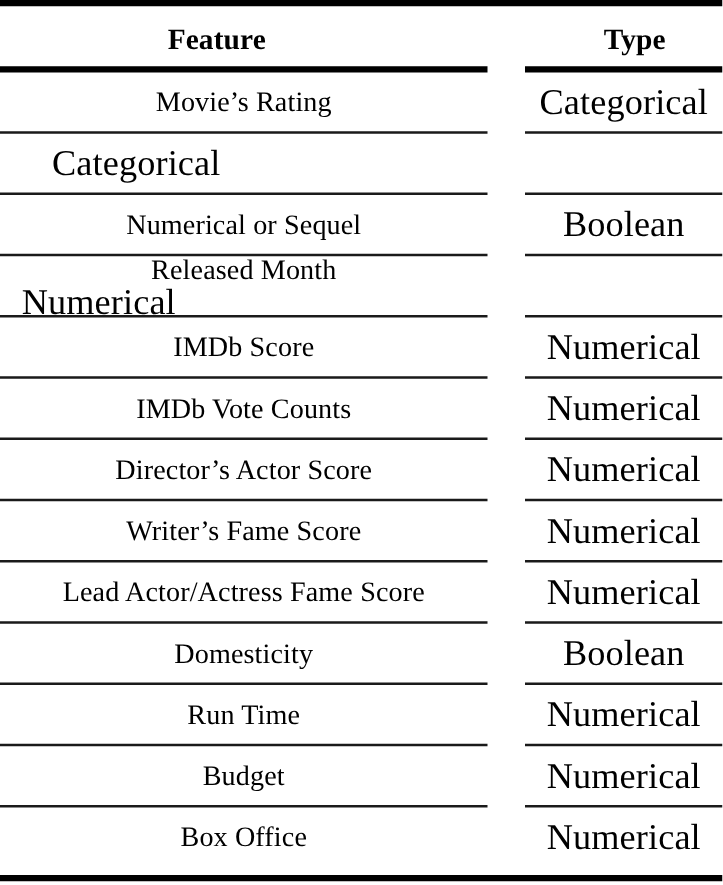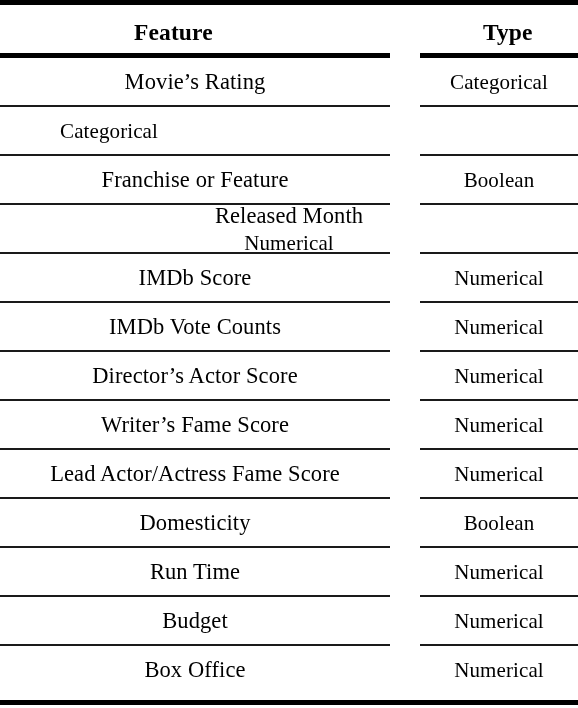--- a/index.html
+++ b/index.html
@@ -48,42 +48,42 @@
     height: 5px;
   }
 
   
   .row {
     position: absolute;
     left: 0;
     width: 578px;
     height: 49px;
     display: flex;
-    align-items: center;
+    align-items: flex-start;
   }
   .cell {
     display: flex;
     align-items: center;
     justify-content: center;
     height: 100%;
     box-sizing: border-box;
     white-space: nowrap;
   }
   .cell-feature {
     width: 390px;
     font-size: 22.5px;
     line-height: 1;
     letter-spacing: 0.1px;
   }
   .cell-gap {
     width: 30px;
   }
   .cell-type {
     width: 158px;
-    font-size: 21px;
+    font-size: 29px;
     line-height: 1;
     letter-spacing: 0.1px;
   }
 
   
   .header-row {
     position: absolute;
     left: 0;
     top: 5px;
     width: 578px;
@@ -122,21 +122,21 @@
       </div>
       <div class="rule rule-left rule-thin" style="top: 105px;"></div>
       <div class="rule rule-right rule-thin" style="top: 105px;"></div>
       <div class="row" style="top: 107px;">
         <div class="cell cell-gap"></div>
         <div class="cell cell-type">Categorical</div>
       </div>
       <div class="rule rule-left rule-thin" style="top: 154px;"></div>
       <div class="rule rule-right rule-thin" style="top: 154px;"></div>
       <div class="row" style="top: 156px;">
-        <div class="cell cell-feature">Franchise or Feature</div>
+        <div class="cell cell-feature">Numerical or Sequel</div>
         <div class="cell cell-gap"></div>
         <div class="cell cell-type">Boolean</div>
       </div>
       <div class="rule rule-left rule-thin" style="top: 203px;"></div>
       <div class="rule rule-right rule-thin" style="top: 203px;"></div>
       <div class="row" style="top: 205px; flex-direction: column;">
         <div class="cell cell-feature">Released Month</div>
         <div class="cell cell-gap"></div>
         <div class="cell cell-type">Numerical</div>
       </div>

